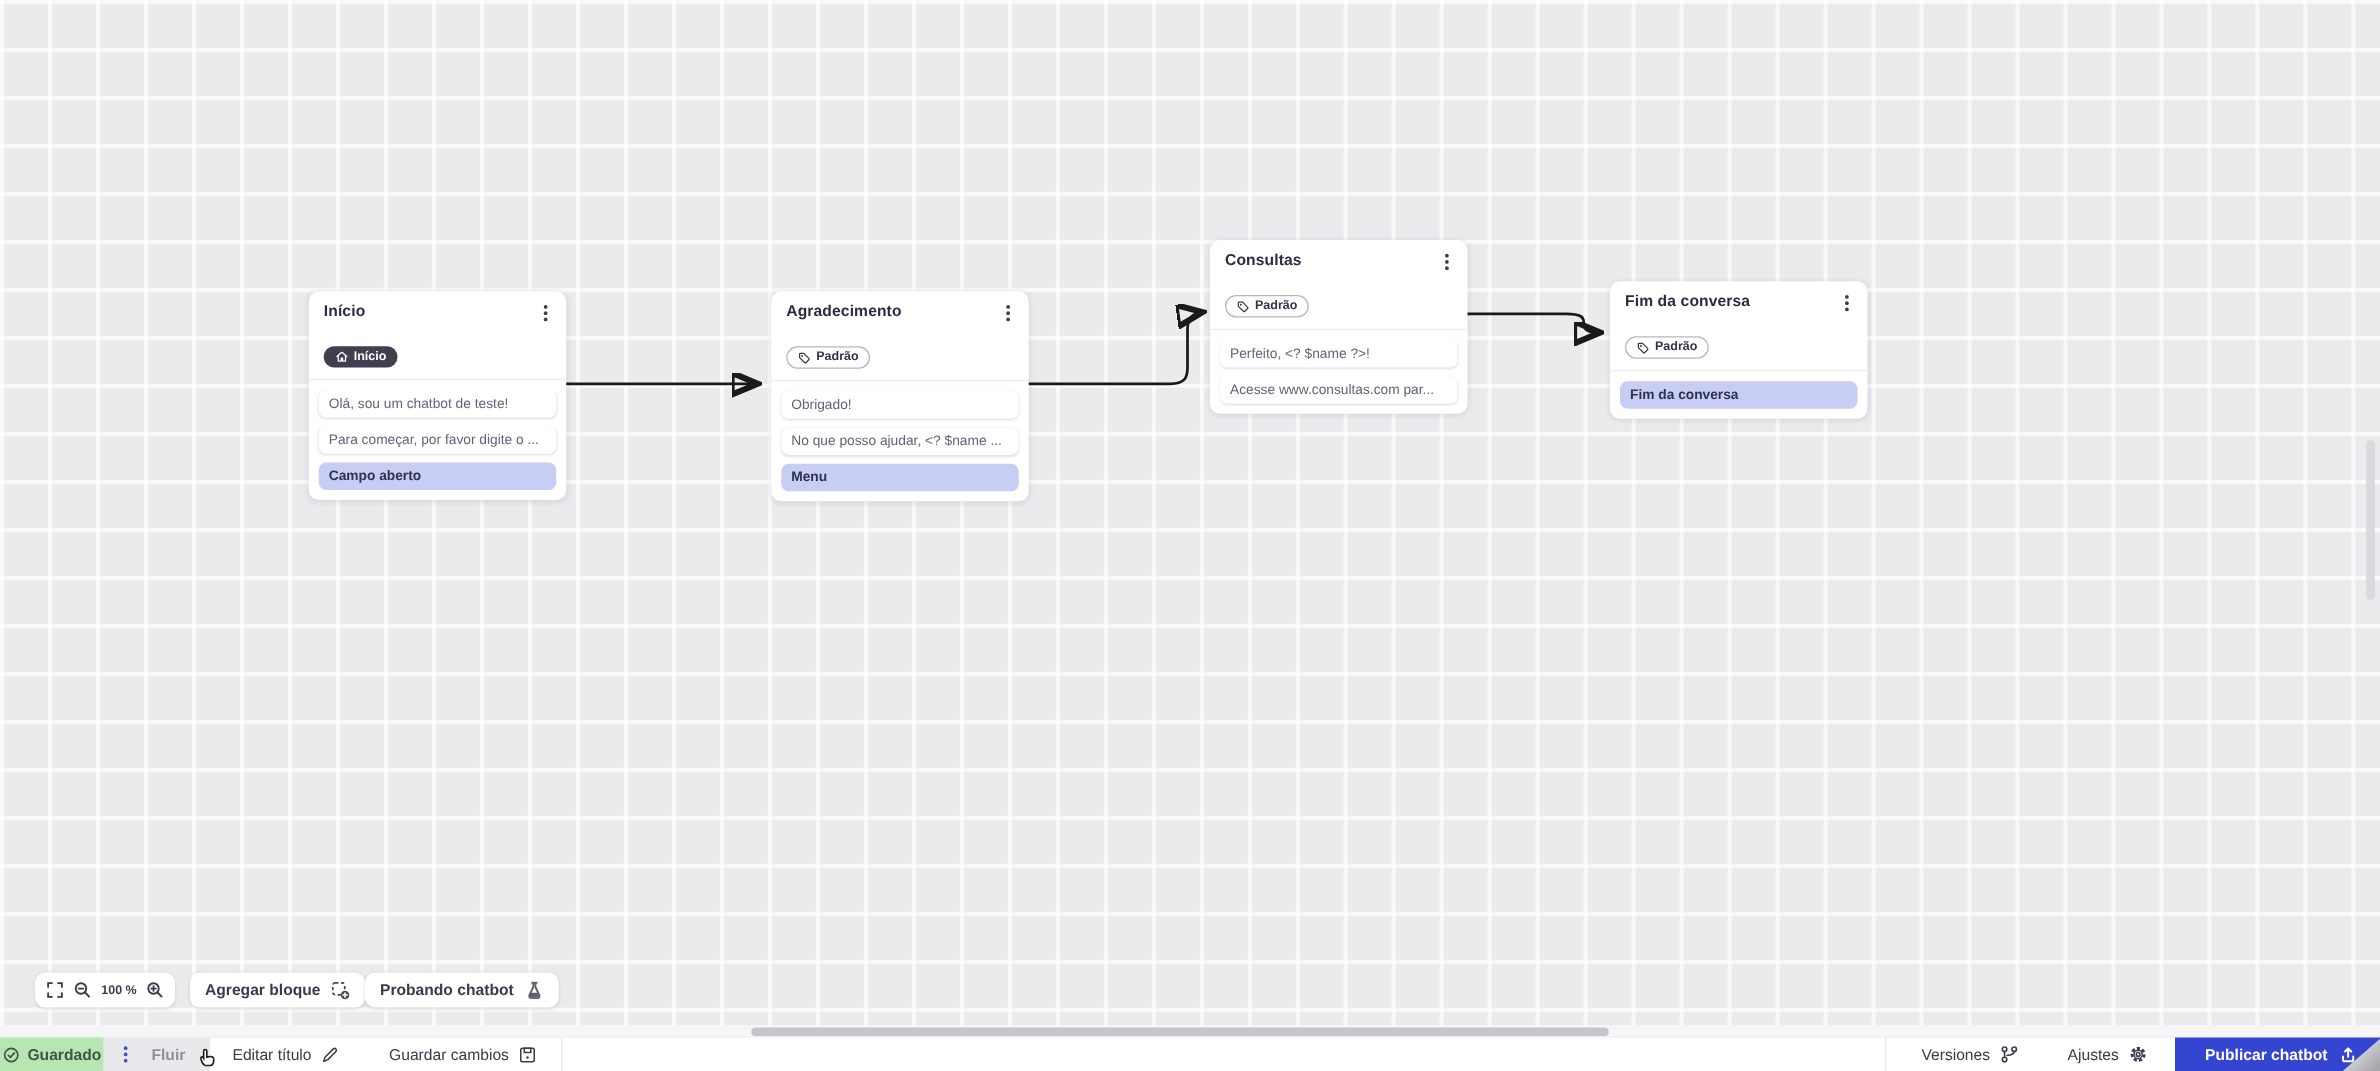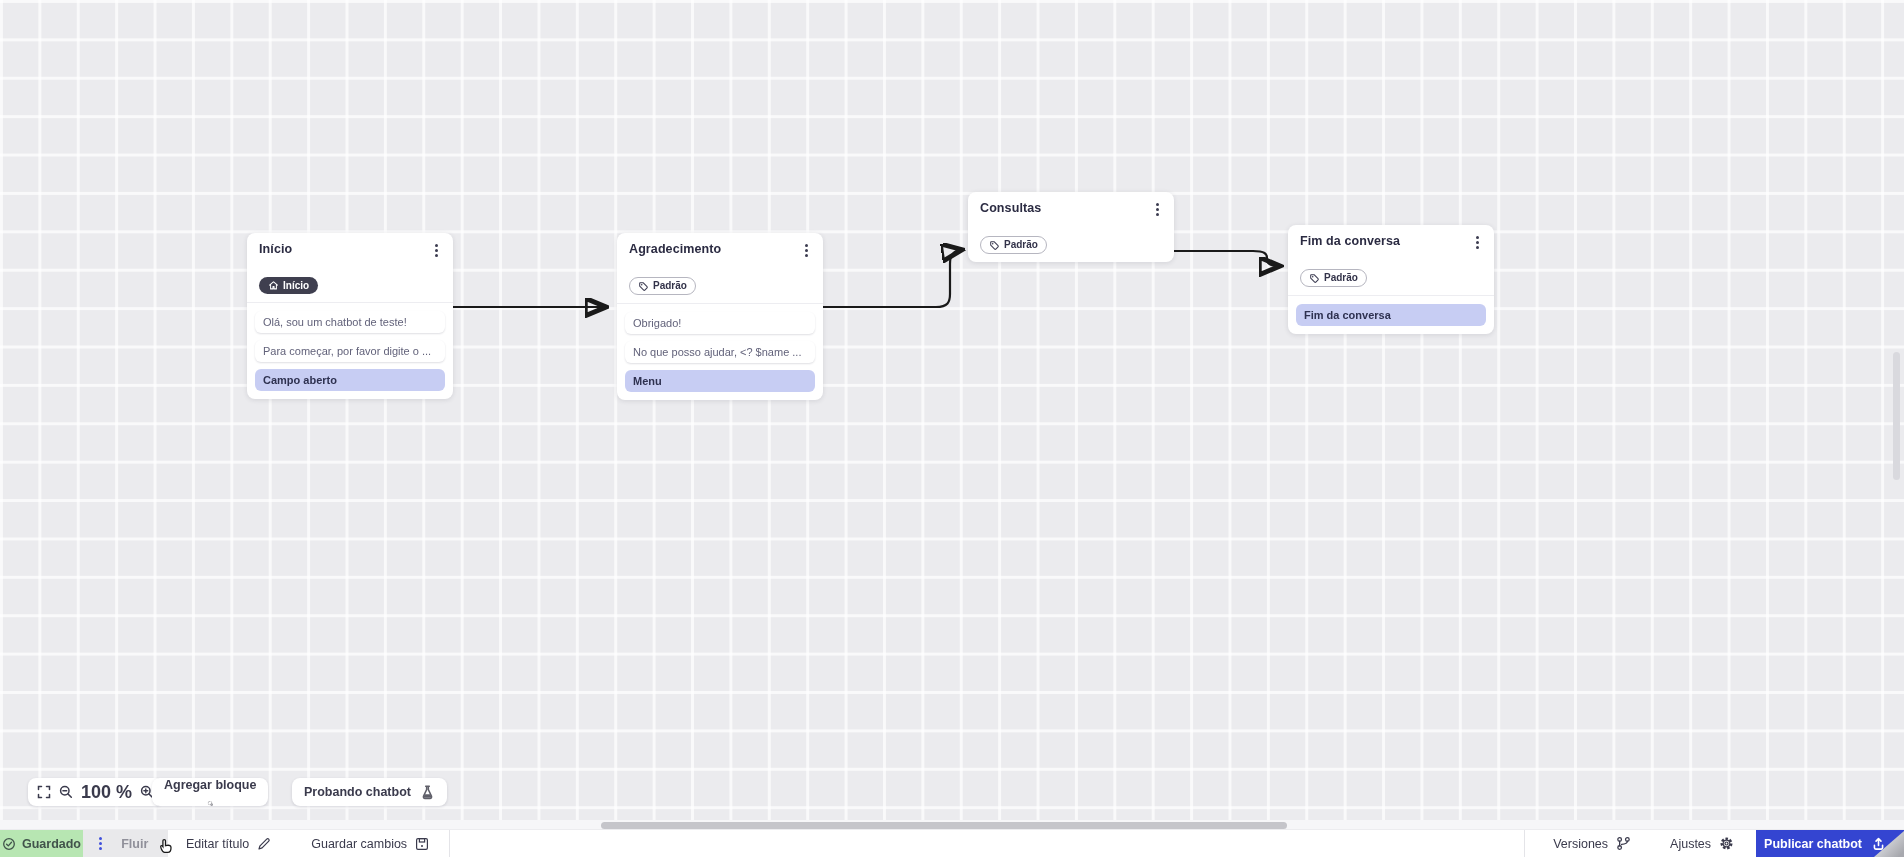--- a/index.html
+++ b/index.html
@@ -32,42 +32,42 @@
        white-space:nowrap;overflow:hidden;text-overflow:ellipsis;}
   .row:last-child{margin-bottom:0;}
   .row.hl{background:#c7cdf3;color:#2e3150;font-weight:bold;box-shadow:none;}
 
   
   .fab{position:absolute;top:778px;height:28px;background:#fff;border-radius:8px;z-index:3;
        box-shadow:0 1px 3px rgba(30,30,60,.14);display:flex;align-items:center;
        font-size:12.5px;font-weight:bold;color:#3a3a4c;}
   .zoombar{left:28px;padding:0 9px;gap:8px;}
   .zoombar .ctl{display:flex;align-items:center;cursor:pointer;}
-  .zoom-level{font-size:18px;font-weight:bold;}
-  .btn-add{left:152px;padding:0 12px;gap:9px;cursor:pointer;flex-direction:column;}
+  .zoom-level{font-size:10px;font-weight:bold;}
+  .btn-add{left:152px;padding:0 12px;gap:9px;cursor:pointer;}
   .btn-test{left:292px;padding:0 12px;gap:9px;cursor:pointer;}
 
   
   .hscroll-track{position:absolute;left:0;right:0;top:820px;height:11px;background:#f6f6f8;z-index:3;}
   .hscroll-thumb{position:absolute;left:601px;top:2px;width:686px;height:7px;border-radius:4px;background:#c5c5ca;}
   .vscroll-thumb{position:absolute;right:4px;top:352px;width:7px;height:128px;border-radius:4px;background:#d9d9de;z-index:3;}
 
   
   .statusbar{position:absolute;left:0;right:0;bottom:0;height:27px;background:#fff;z-index:4;
              display:flex;align-items:center;font-size:12.5px;color:#3a3a4c;border-top:1px solid #ececef;}
   .sb-saved{width:83px;height:100%;background:#b7e6b2;display:flex;align-items:center;justify-content:center;
             gap:6px;color:#41534b;font-weight:bold;flex:none;}
   .sb-flow{width:85px;height:100%;background:#e9e9eb;display:flex;align-items:center;gap:16px;
            padding-left:13px;flex:none;box-sizing:border-box;cursor:pointer;}
   .sb-flow .dots i{background:#4050dc;width:3.2px;height:3.2px;}
   .sb-flow-label{color:#90909a;font-weight:bold;}
   .sb-item{display:flex;align-items:center;gap:8px;font-weight:normal;cursor:pointer;}
   .sb-div{width:1px;height:100%;background:#e4e4e8;flex:none;}
   .sb-publish{height:100%;background:#3445d1;color:#fff;font-weight:bold;display:flex;align-items:center;
-              gap:9px;padding:0 18px 0 8px;flex:none;cursor:pointer;position:relative;}
+              gap:9px;padding:0 18px 0 24px;flex:none;cursor:pointer;position:relative;}
   .corner{position:absolute;right:0;bottom:0;width:30px;height:26px;z-index:6;
           background:linear-gradient(135deg,#eceef0 10%,#a7a8ae 90%);
           clip-path:polygon(100% 0,100% 100%,0 100%);}
 
   .cursor{position:absolute;left:158px;top:838px;z-index:7;pointer-events:none;}
   svg{display:block;}
 </style>
 </head>
 <body>
 
@@ -144,20 +144,24 @@
           </span>
       </div>
       <span class="badge outline">
         <svg width="11" height="11" viewBox="0 0 13 13">
           <path d="M2 2.6 a.6.6 0 0 1 .6-.6 H6 l4.7 4.7 a1 1 0 0 1 0 1.4 L8.1 10.7 a1 1 0 0 1-1.4 0 L2 6 Z" fill="none" stroke="#3a3a50" stroke-width="1.2" stroke-linejoin="round"></path>
           <circle cx="4.4" cy="4.5" r=".9" fill="#3a3a50"></circle>
         </svg>
         <span>Padrão</span>
       </span>
     </div>
+    <div class="node-body">
+      <div class="row">Perfeito, &lt;? $name ?&gt;!</div>
+      <div class="row">Acesse www.consultas.com par...</div>
+    </div>
   </div>
 
   <div class="node" style="left:1288px;top:225px;">
     <div class="node-header">
       <div class="title-row">
         <span class="node-title">Fim da conversa</span>
         <span class="dots">
             <i></i>
             <i></i>
             <i></i>

